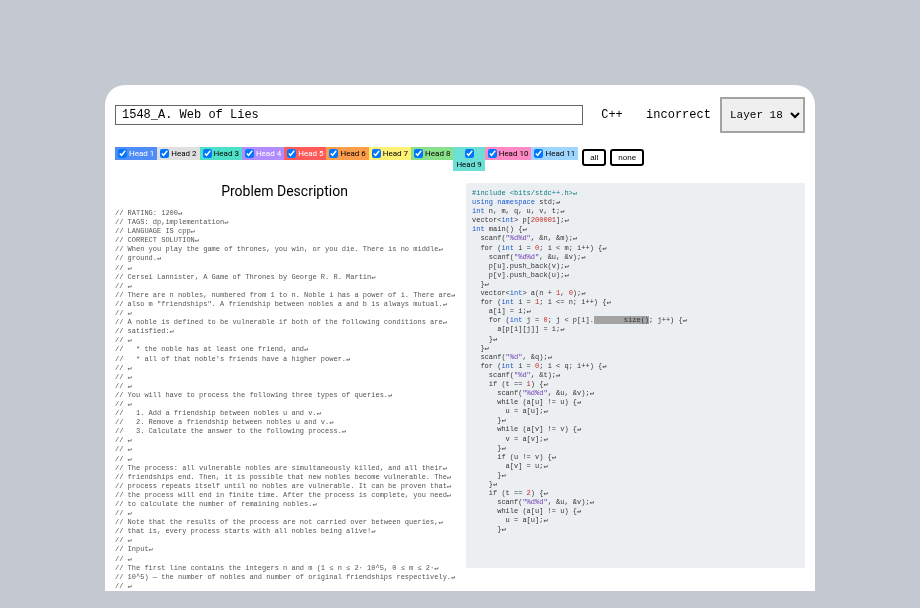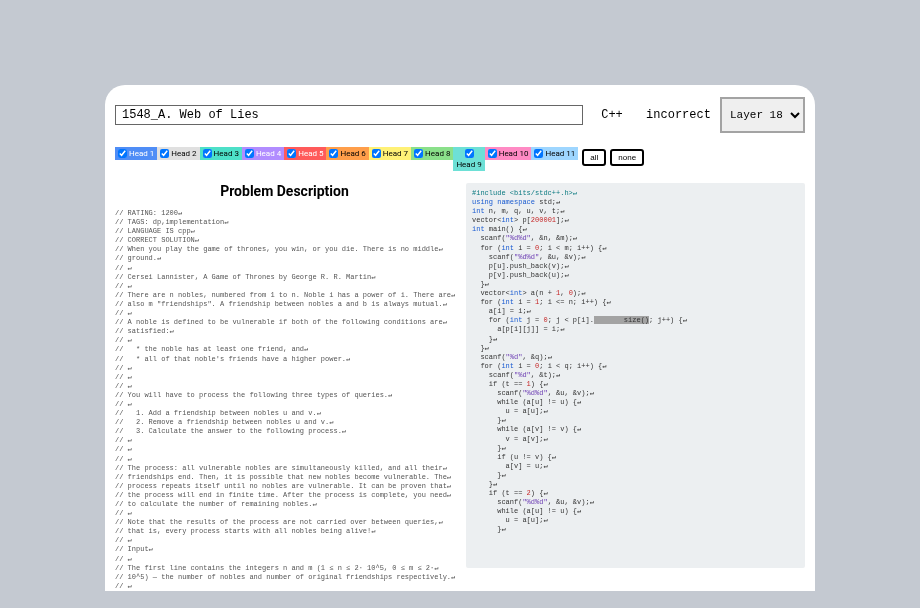--- a/index.html
+++ b/index.html
@@ -112,21 +112,21 @@
   padding: 6px 10px 0;
   gap: 12px;
 }
 .col {
   flex: 1;
   min-width: 0;
 }
 .col h2 {
   text-align: center;
   font-size: 14px;
-  font-weight: 700;
+  font-weight: 400;
   margin-bottom: 10px;
 }
 .code-block {
   font-family: "Courier New", monospace;
   font-size: 7px;
   line-height: 1.3;
   white-space: pre;
   color: #555;
 }
 .solution-block {

